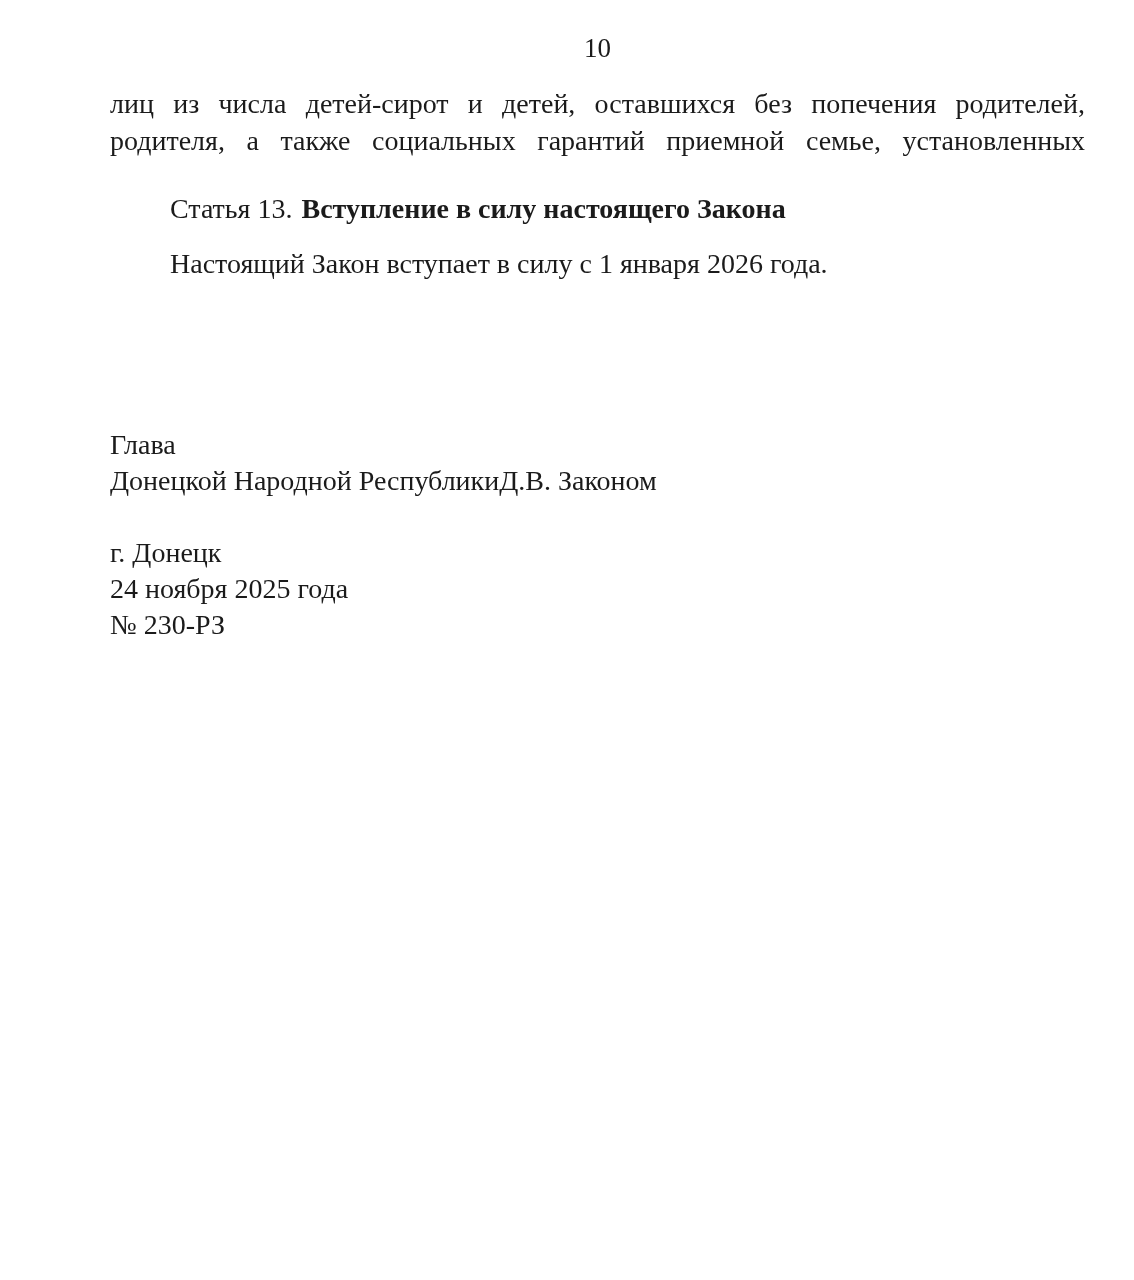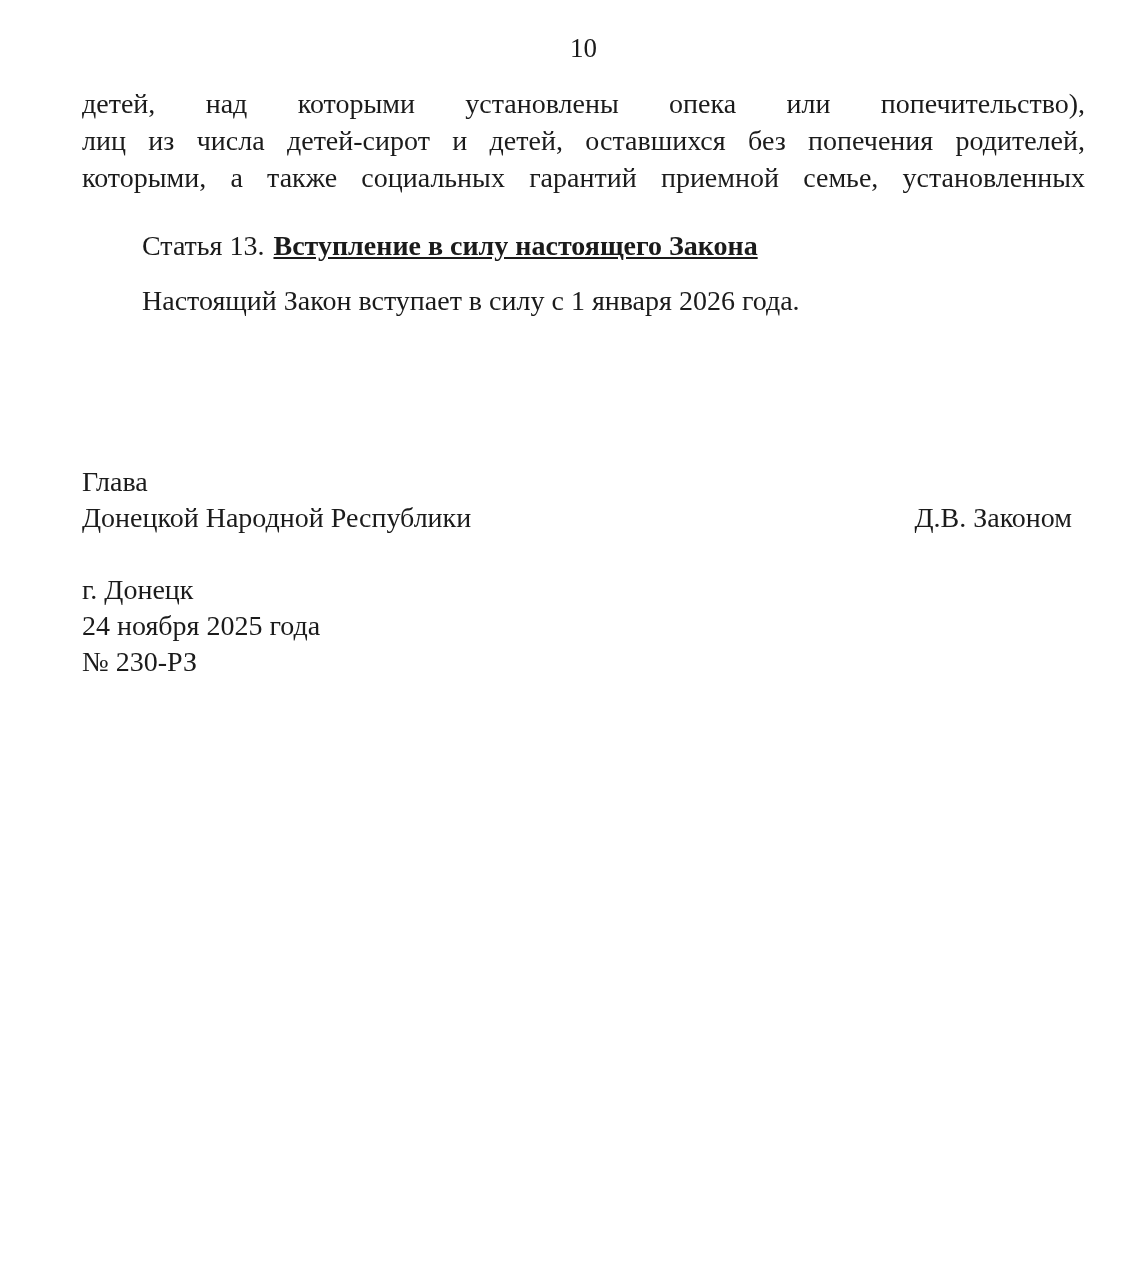--- a/index.html
+++ b/index.html
@@ -11,21 +11,21 @@
     position: relative;
     width: 1134px;
     height: 1280px;
     background: #ffffff;
     color: #1b1b1b;
     font-family: "Liberation Serif", "DejaVu Serif", serif;
     overflow: hidden;
     box-sizing: border-box;
   }
   .content {
-    margin-left: 82px;
+    margin-left: 110px;
     margin-right: 49px; 
   }
   .page-number {
     padding-top: 30px;
     line-height: 37px;
     font-size: 27px;
     text-align: center;
   }
   .body-paragraph {
     margin-top: 18px;
@@ -44,60 +44,58 @@
     font-size: 28px;
     line-height: 37px;
     text-indent: 60px;
   }
   .article-label {
     font-weight: normal;
     margin-right: 9px;
   }
   .article-title {
     font-weight: bold;
-    text-decoration: underline;
   }
   .article-body {
     margin-top: 18px;
     font-size: 28px;
     line-height: 37px;
     text-indent: 60px;
   }
   .signature-block {
     margin-top: 145px;
     font-size: 28px;
     line-height: 36px;
   }
   .sig-line {
     white-space: nowrap;
   }
   .office-signer-line {
     display: flex;
-    justify-content: space-between;
+    justify-content: flex-start;
     align-items: baseline;
   }
   .signer-name {
     padding-right: 13px;
   }
   .sig-spacer {
     height: 36px;
   }
 </style>
 </head>
 <body>
 
 <div class="page">
   <div class="content">
 
     <div class="page-number">10</div>
 
     <div class="body-paragraph">
-      <div class="jline">детей, над которыми установлены опека или попечительство),</div>
       <div class="jline">лиц из числа детей-сирот и детей, оставшихся без попечения родителей,</div>
-      <div class="jline">которыми, а также социальных гарантий приемной семье, установленных</div>
+      <div class="jline">родителя, а также социальных гарантий приемной семье, установленных</div>
     </div>
 
     <div class="article-heading">
       <span class="article-label">Статья 13.</span><span class="article-title">Вступление в силу настоящего Закона</span>
     </div>
 
     <div class="article-body">Настоящий Закон вступает в силу с 1 января 2026 года.</div>
 
     <div class="signature-block">
       <div class="sig-line">Глава</div>

